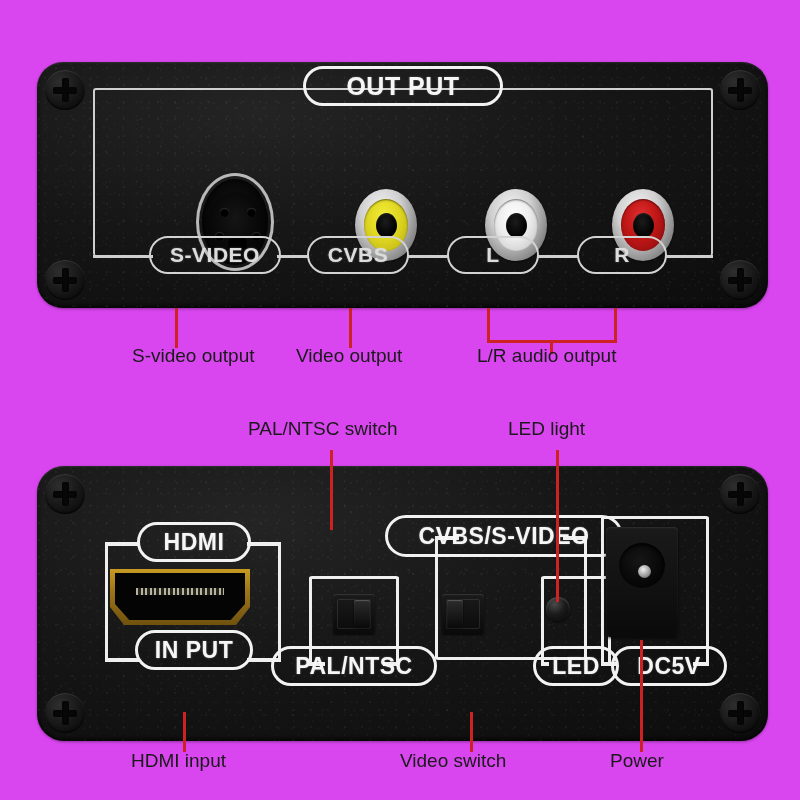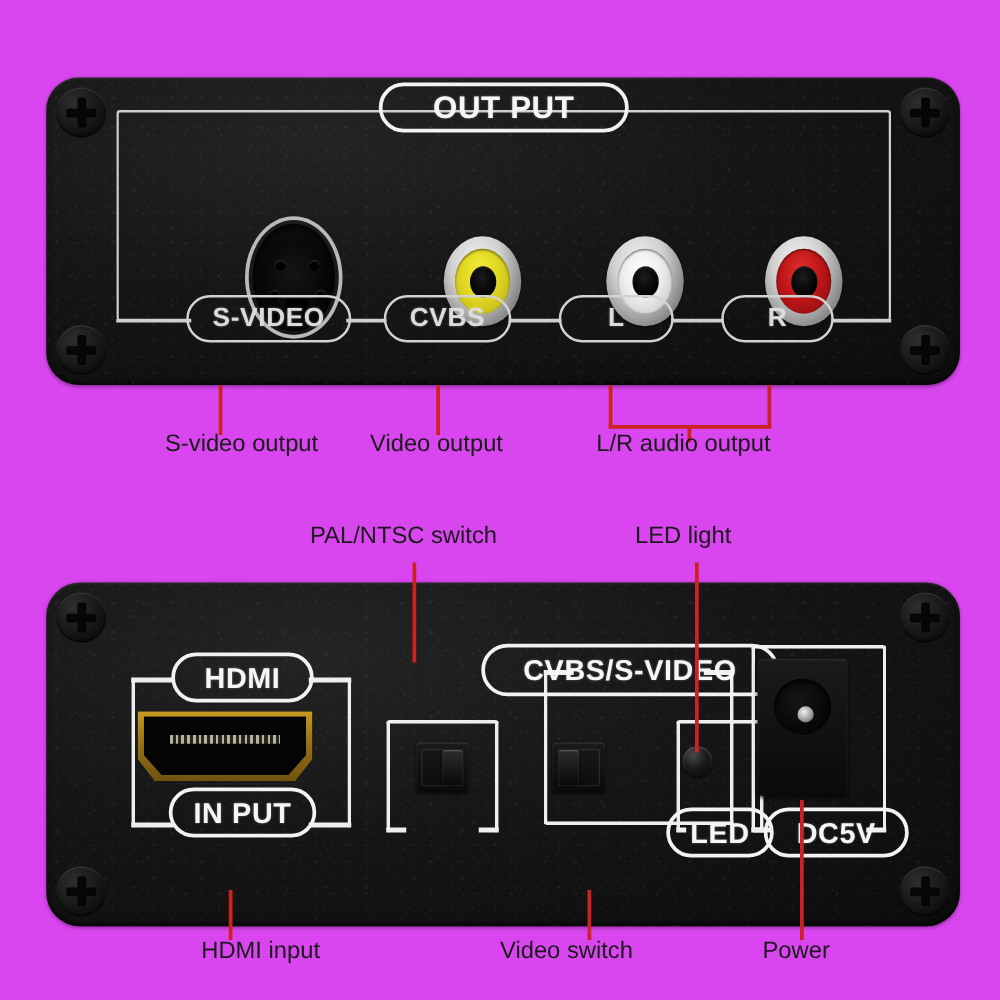--- a/index.html
+++ b/index.html
@@ -317,20 +317,21 @@
 
     <div id="hdmi-port" style="left:73px; top:103px;">
       <div id="hdmi-shell"></div>
       <div id="hdmi-cavity"></div>
       <div id="hdmi-pins"></div>
     </div>
 
     <div class="outline bold" style="left:272px; top:110px; width:90px; height:90px; border-bottom:none;"></div>
     <div class="line" style="left:272px; top:196px; width:16px; height:3.5px; background:#efefef;"></div>
     <div class="line" style="left:346px; top:196px; width:16px; height:3.5px; background:#efefef;"></div>
+    <div class="silk cap bold" style="left:234px; top:180px; width:166px; height:40px; font-size:23px;">PAL/NTSC</div>
     <div class="switch" style="left:296px; top:128px;">
       <div class="slot"></div>
       <div class="knob right"></div>
     </div>
 
     <div class="outline bold" style="left:398px; top:70px; width:152px; height:124px; border-top:none;"></div>
     <div class="line" style="left:398px; top:70px; width:24px; height:3.5px; background:#efefef;"></div>
     <div class="line" style="left:526px; top:70px; width:24px; height:3.5px; background:#efefef;"></div>
     <div class="silk cap bold" style="left:348px; top:49px; width:238px; height:42px; font-size:23px;">CVBS/S-VIDEO</div>
     <div class="switch" style="left:405px; top:128px;">
@@ -349,21 +350,21 @@
     <div class="line" style="left:656px; top:196px; width:16px; height:3.5px; background:#efefef;"></div>
     <div class="silk cap bold" style="left:574px; top:180px; width:116px; height:40px; font-size:23px;">DC5V</div>
     <div id="dc-jack" style="left:569px; top:61px;">
       <div class="barrel">
         <div class="pin"></div>
       </div>
     </div>
   </div>
 
   <div class="leader v" style="left:183px; top:712px; height:40px;"></div>
-  <div class="note" style="left:131px; top:750px;margin-left:30px;">HDMI  input</div>
+  <div class="note" style="left:131px; top:750px;">HDMI  input</div>
 
   <div class="leader v" style="left:470px; top:712px; height:40px;"></div>
   <div class="note" style="left:400px; top:750px;">Video switch</div>
 
   <div class="leader v" style="left:640px; top:640px; height:112px;"></div>
   <div class="note" style="left:610px; top:750px;">Power</div>
 
 </div>
 
 </body></html>

